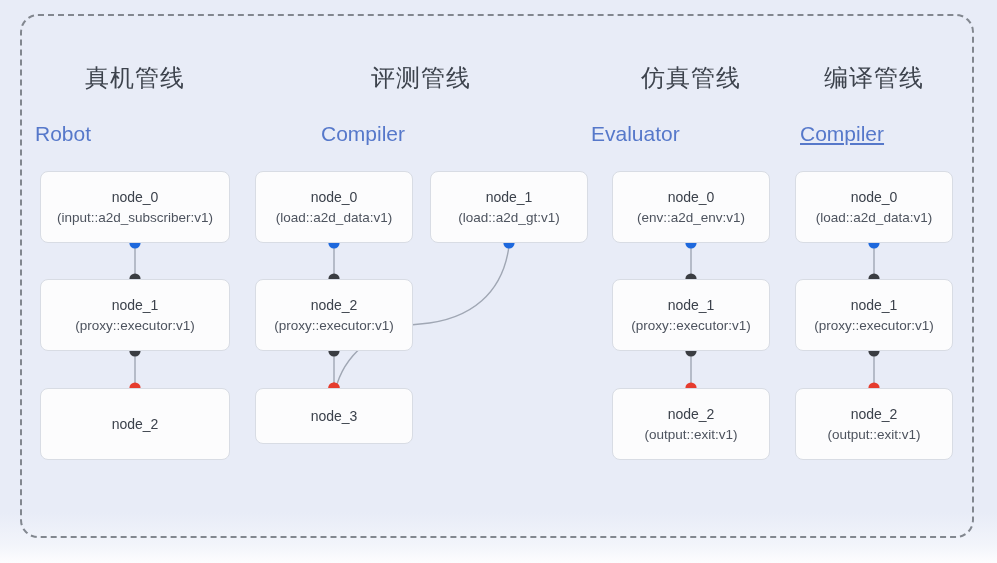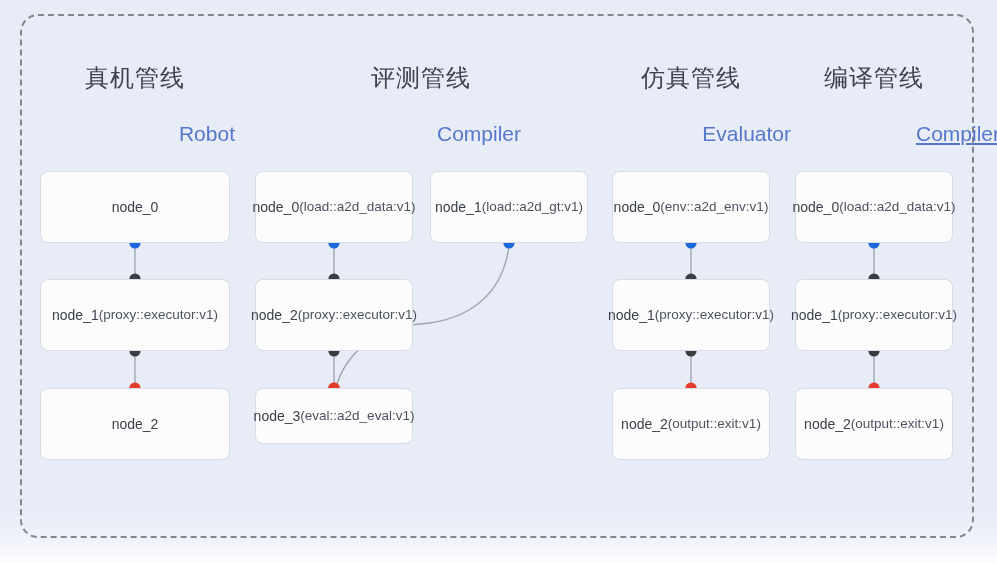--- a/index.html
+++ b/index.html
@@ -25,32 +25,32 @@
     width:200px;
     text-align:center;
     font-size:24px;
     font-weight:400;
     color:#3d434d;
     letter-spacing:1px;
   }
   .col-title-en{
     position:absolute;
     width:200px;
-    text-align:right;
+    text-align:left;
     font-size:21px;
     font-weight:400;
     color:#5678ca;
   }
   .node-box{
     position:absolute;
     background:#fcfcfd;
     border:1px solid #d8dce4;
     border-radius:8px;
     display:flex;
-    flex-direction:row;
+    flex-direction:column;
     align-items:center;
     justify-content:center;
     box-sizing:border-box;
   }
   .node-title{
     font-size:14px;
     color:#3b414b;
     line-height:21px;
     white-space:nowrap;
   }
@@ -98,20 +98,21 @@
       <circle cx="874" cy="243" r="5.6" fill="#1d68dd"></circle>
       <circle cx="874" cy="279" r="5.6" fill="#3a3d42"></circle>
       <circle cx="874" cy="351" r="5.6" fill="#3a3d42"></circle>
       <circle cx="874" cy="388" r="5.6" fill="#e63c2e"></circle>
     </svg>
   <div id="columns">
       <div class="col-title-zh" style="left: 35px; top: 62px;">真机管线</div>
       <div class="col-title-en" style="left: 35px; top: 122px;">Robot</div>
       <div class="node-box" style="left: 40px; top: 171px; width: 190px; height: 72px;">
         <div class="node-title">node_0</div>
+        <div class="node-sub">(input::a2d_subscriber:v1)</div>
       </div>
       <div class="node-box" style="left: 40px; top: 279px; width: 190px; height: 72px;">
         <div class="node-title">node_1</div>
         <div class="node-sub">(proxy::executor:v1)</div>
       </div>
       <div class="node-box" style="left: 40px; top: 388px; width: 190px; height: 72px;">
         <div class="node-title">node_2</div>
       </div>
       <div class="col-title-zh" style="left: 321px; top: 62px;">评测管线</div>
       <div class="col-title-en" style="left: 321px; top: 122px;">Compiler</div>
@@ -122,21 +123,20 @@
       <div class="node-box" style="left: 430px; top: 171px; width: 158px; height: 72px;">
         <div class="node-title">node_1</div>
         <div class="node-sub">(load::a2d_gt:v1)</div>
       </div>
       <div class="node-box" style="left: 255px; top: 279px; width: 158px; height: 72px;">
         <div class="node-title">node_2</div>
         <div class="node-sub">(proxy::executor:v1)</div>
       </div>
       <div class="node-box" style="left: 255px; top: 388px; width: 158px; height: 56px;">
         <div class="node-title">node_3</div>
-        <div class="node-sub">(eval::a2d_eval:v1)</div>
       </div>
       <div class="col-title-zh" style="left: 591px; top: 62px;">仿真管线</div>
       <div class="col-title-en" style="left: 591px; top: 122px;">Evaluator</div>
       <div class="node-box" style="left: 612px; top: 171px; width: 158px; height: 72px;">
         <div class="node-title">node_0</div>
         <div class="node-sub">(env::a2d_env:v1)</div>
       </div>
       <div class="node-box" style="left: 612px; top: 279px; width: 158px; height: 72px;">
         <div class="node-title">node_1</div>
         <div class="node-sub">(proxy::executor:v1)</div>

